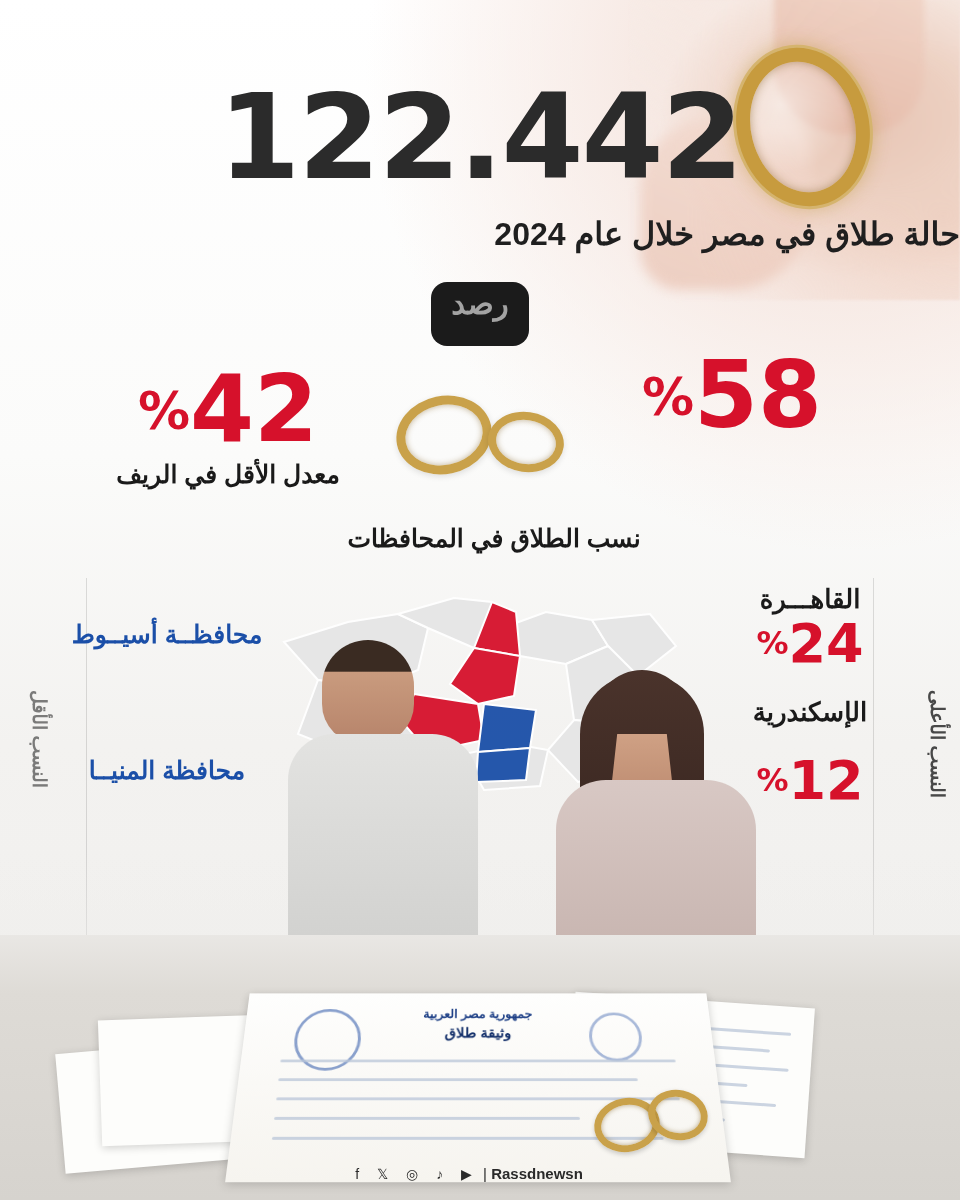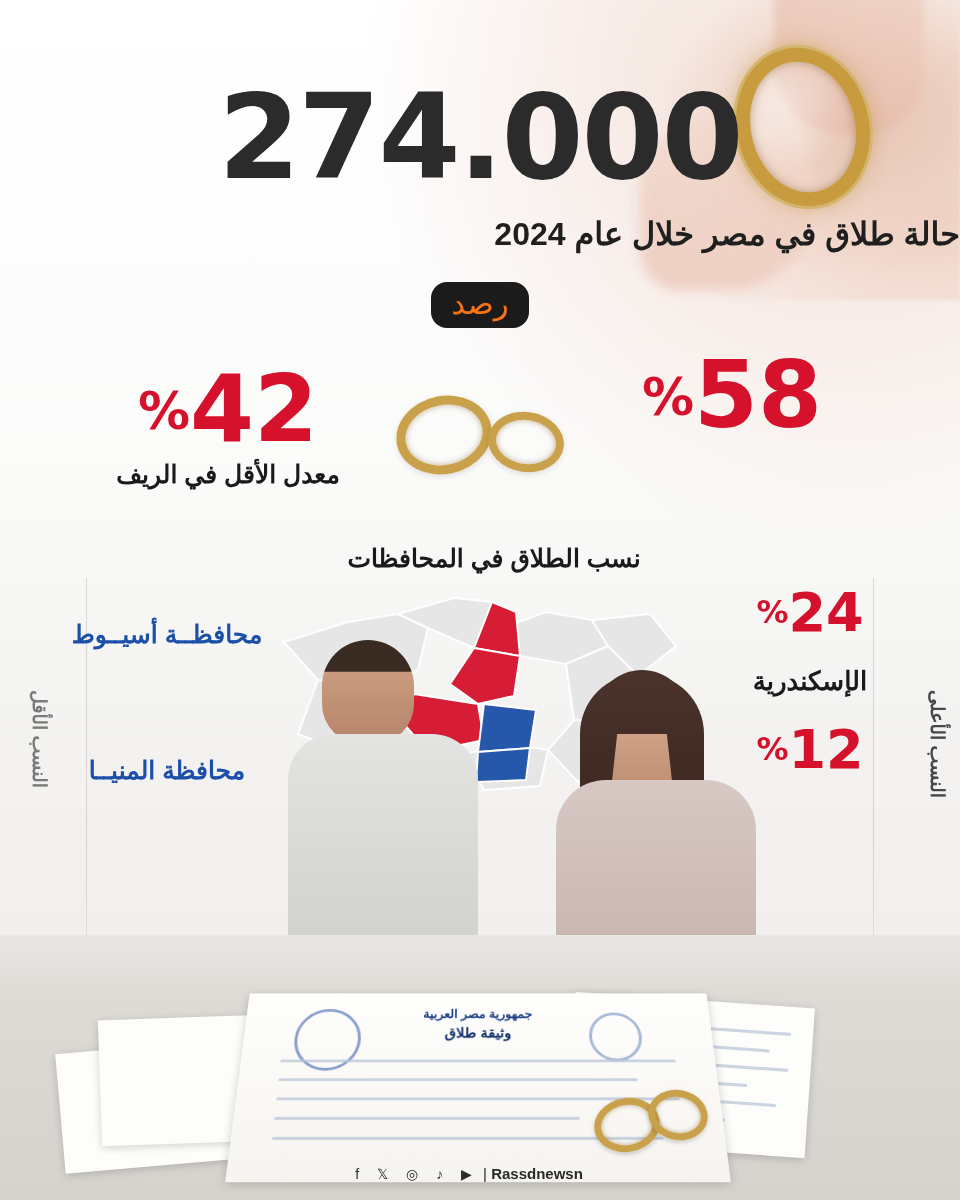--- a/index.html
+++ b/index.html
@@ -61,22 +61,22 @@
   .subhead{
     position:absolute;top:215px;left:0;right:0;
     font-size:32px;font-weight:bold;color:#1f1f1f;direction:rtl;
   }
 
   
   .logo{
     position:absolute;top:282px;left:0;right:0;text-align:center;
   }
   .logo-badge{
-    display:inline-block;background:#1b1b1b;color:#f97316;border-radius:16px;
-    padding:3px 20px 6px;font-size:31px;font-weight:normal;letter-spacing:4px;
+    display:inline-block;background:#1b1b1b;color:#a3a3a3;border-radius:16px;
+    padding:3px 20px 24px;font-size:31px;font-weight:bold;letter-spacing:4px;
     direction:rtl;
   }
 
   
   .pct-row{position:absolute;top:350px;left:0;right:0;height:160px;}
   .pct-block{position:absolute;text-align:center;}
   .pct-urban{right:78px;top:0;width:300px;}
   .pct-rural{left:78px;top:14px;width:300px;}
   .pct-num{
     font-size:92px;font-weight:bold;color:#d6112b;line-height:1;
@@ -93,21 +93,21 @@
   .ring-s{
     position:absolute;border-radius:50%;
     border:9px solid #c9a14a;
     box-shadow:inset 0 0 6px rgba(120,85,20,.45),0 2px 6px rgba(0,0,0,.12);
   }
   .ring-s.a{left:4px;top:10px;width:78px;height:60px;transform:rotate(-12deg);}
   .ring-s.b{left:96px;top:26px;width:60px;height:44px;border-width:8px;transform:rotate(8deg);}
 
   
   .map-title{
-    position:absolute;top:544px;left:0;right:0;text-align:center;
+    position:absolute;top:524px;left:0;right:0;text-align:center;
     font-size:25px;font-weight:bold;color:#1a1a1a;direction:rtl;padding-left:28px;
   }
   .photo-band{
     position:absolute;top:570px;left:0;right:0;height:400px;
     background:
       linear-gradient(180deg, rgba(244,243,241,.0) 0%, rgba(244,243,241,0) 70%, rgba(239,238,236,.6) 100%);
   }
   .person{
     position:absolute;bottom:0;filter:blur(.6px);
   }
@@ -216,21 +216,21 @@
 <body>
 
 <div class="stage">
 
   <div class="hand-photo">
     <div class="finger"></div>
     <div class="finger2"></div>
   </div>
   <div class="ring-big"></div>
 
-  <div class="headline">274.000</div>
+  <div class="headline">122.442</div>
   <div class="subhead">حالة طلاق في مصر خلال عام 2024</div>
 
   <div class="logo">
     <span class="logo-badge">رصد</span>
   </div>
 
   <div class="pct-row">
     <div class="pct-block pct-urban">
       <div class="pct-num">
         <span class="sym">%</span><span>58</span>
@@ -284,20 +284,21 @@
     <div class="person woman">
       <div class="head"></div>
       <div class="scarf"></div>
       <div class="body"></div>
     </div>
   </div>
 
   <div class="side-vert-right">النسب الأعلى</div>
   <div class="right-col">
     <div class="gov-item">
+      <div class="gov-name">القاهـــرة</div>
       <div class="gov-pct">
         <span class="sym">%</span><span>24</span>
       </div>
     </div>
     <div class="gov-item">
       <div class="gov-name">الإسكندرية</div>
     </div>
     <div class="gov-item">
       <div class="gov-pct">
         <span class="sym">%</span><span>12</span>

